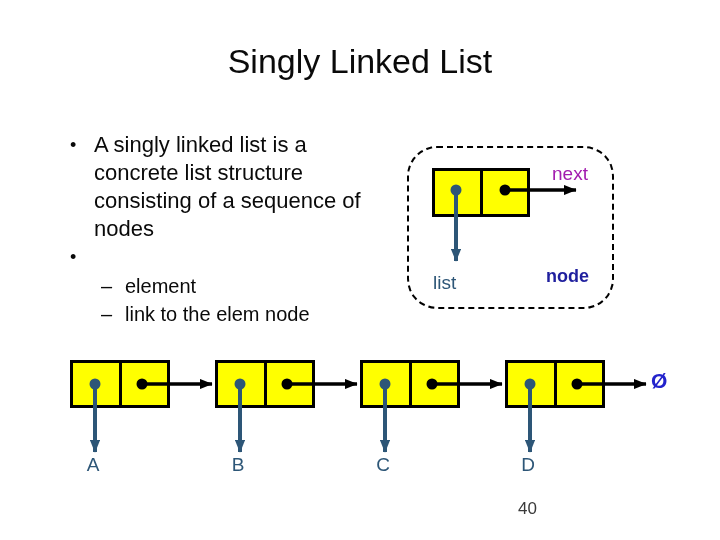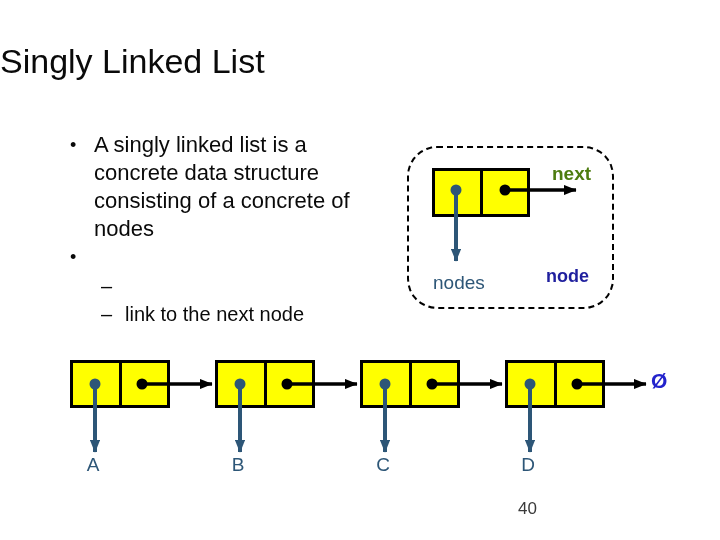--- a/index.html
+++ b/index.html
@@ -1,21 +1,21 @@
 <!DOCTYPE html>
 <html><head>
 <meta charset="utf-8">
 <style>
   html,body { margin:0; padding:0; background:#888; }
   .slide {
     position:relative; width:720px; height:540px; background:#ffffff;
     font-family:"Liberation Sans", sans-serif; overflow:hidden;
   }
   .title {
-    position:absolute; top:42px; left:0; width:100%; 
+    position:absolute; top:42px; left:0; width:100%; text-align:center;
     font-size:34px; font-weight:400; color:#0a0a0a; margin:0; line-height:38px;
   }
   
   .bullets { position:absolute; left:70px; top:131px; width:322px; color:#0a0a0a; }
   .b1 { display:flex; font-size:22px; line-height:28px; }
   .b1 .marker { width:24px; flex:none; font-size:18px; }
   .b2 { display:flex; font-size:20px; line-height:26px; margin-left:31px; margin-top:2px; }
   .b2 .marker { width:24px; flex:none; }
 
   
@@ -33,62 +33,63 @@
   .ll-node .cell-right { flex:1; }
   #proto-node { left:432px; top:168px; width:98px; height:49px; }
   #chain-node-0 { left:70px;  top:360px; width:100px; height:48px; }
   #chain-node-1 { left:215px; top:360px; width:100px; height:48px; }
   #chain-node-2 { left:360px; top:360px; width:100px; height:48px; }
   #chain-node-3 { left:505px; top:360px; width:100px; height:48px; }
 
   .overlay { position:absolute; left:0; top:0; z-index:5; pointer-events:none; }
 
   .lbl { position:absolute; white-space:nowrap; }
-  #lbl-next { left:552px; top:163px; font-size:19px; font-weight:700; color:#4d7c0f; }
+  #lbl-next { left:552px; top:163px; font-size:19px; font-weight:400; color:#a21caf; }
   #lbl-node { left:546px; top:266px; font-size:18px; font-weight:700; color:#1F1F9E; }
   #lbl-elem { left:433px; top:272px; font-size:19px; color:#2D5677; }
   .chain-label { top:454px; font-size:19px; color:#2D5677; transform:translateX(-50%); }
   #chain-label-0 { left:93px; }
   #chain-label-1 { left:238px; }
   #chain-label-2 { left:383px; }
   #chain-label-3 { left:528px; }
   #null-symbol { left:651px; top:369px; font-size:21px; font-weight:700; color:#2323CC; }
   #page-number { left:518px; top:499px; font-size:17px; color:#3a3a3a; }
 </style>
 </head>
 <body>
 
 <div class="slide">
 
   <h1 class="title">Singly Linked List</h1>
 
   <div class="bullets">
     <div class="b1">
       <span class="marker">•</span>
-      <span>A singly linked list is a concrete data structure consisting of a concrete of nodes</span>
+      <span>A singly linked list is a concrete list structure consisting of a sequence of nodes</span>
     </div>
     <div class="b1">
       <span class="marker">•</span>
     </div>
     <div class="b2">
       <span class="marker">–</span>
+      <span>element</span>
     </div>
     <div class="b2">
       <span class="marker">–</span>
-      <span>link to the next node</span>
+      <span>link to the elem node</span>
     </div>
   </div>
 
   <div class="dashed-box"></div>
   <div class="ll-node" id="proto-node">
     <div class="cell-left"></div>
     <div class="cell-right"></div>
   </div>
   <span class="lbl" id="lbl-next">next</span>
-  <span class="lbl" id="lbl-elem">nodes</span>
+  <span class="lbl" id="lbl-elem">list</span>
   <span class="lbl" id="lbl-node">node</span>
 
   <div class="ll-node" id="chain-node-0">
     <div class="cell-left"></div>
     <div class="cell-right"></div>
   </div>
   <div class="ll-node" id="chain-node-1">
     <div class="cell-left"></div>
     <div class="cell-right"></div>
   </div>

